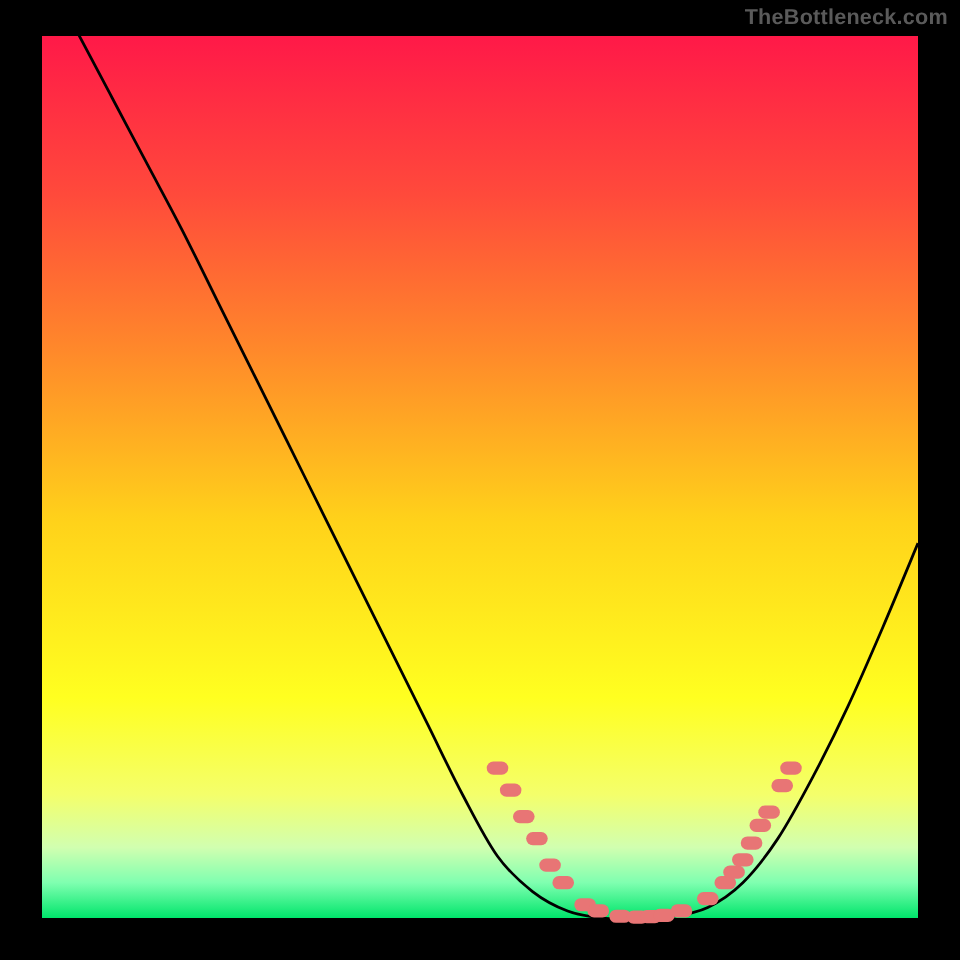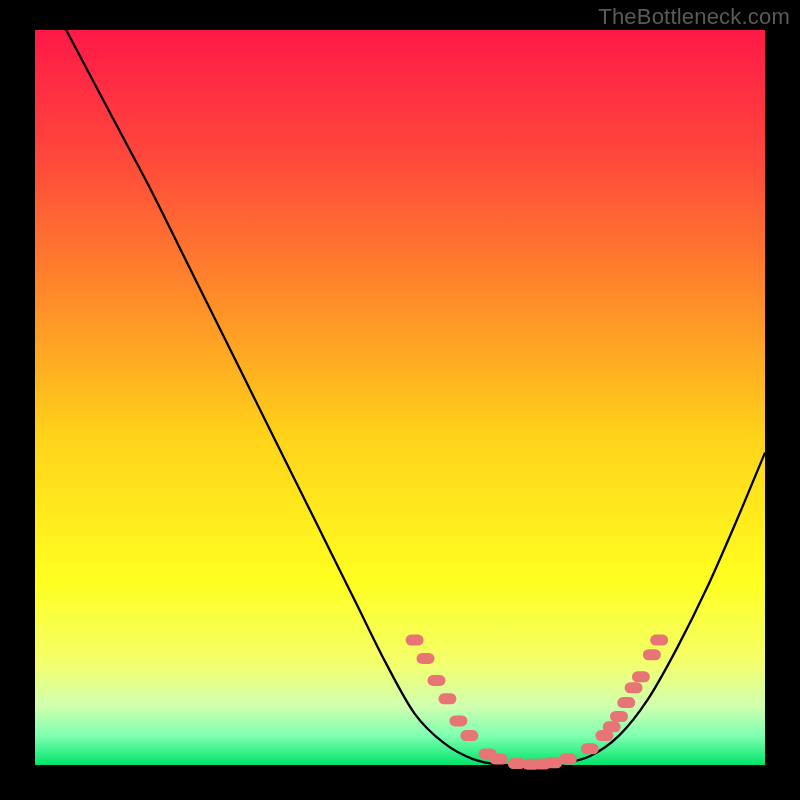--- a/index.html
+++ b/index.html
@@ -16,22 +16,22 @@
     top: 0;
     width: 800px;
     height: 800px;
     background: #000000;
   }
   .watermark {
     position: absolute;
     top: 4px;
     right: 10px;
     font-family: Arial, Helvetica, sans-serif;
-    font-size: 22px;
-    font-weight: 400;
+    font-size: 18px;
+    font-weight: 700;
     color: #5a5a5a;
     letter-spacing: 0.2px;
   }
   svg {
     position: absolute;
     left: 0;
     top: 0;
   }
   .curve {
     fill: none;

